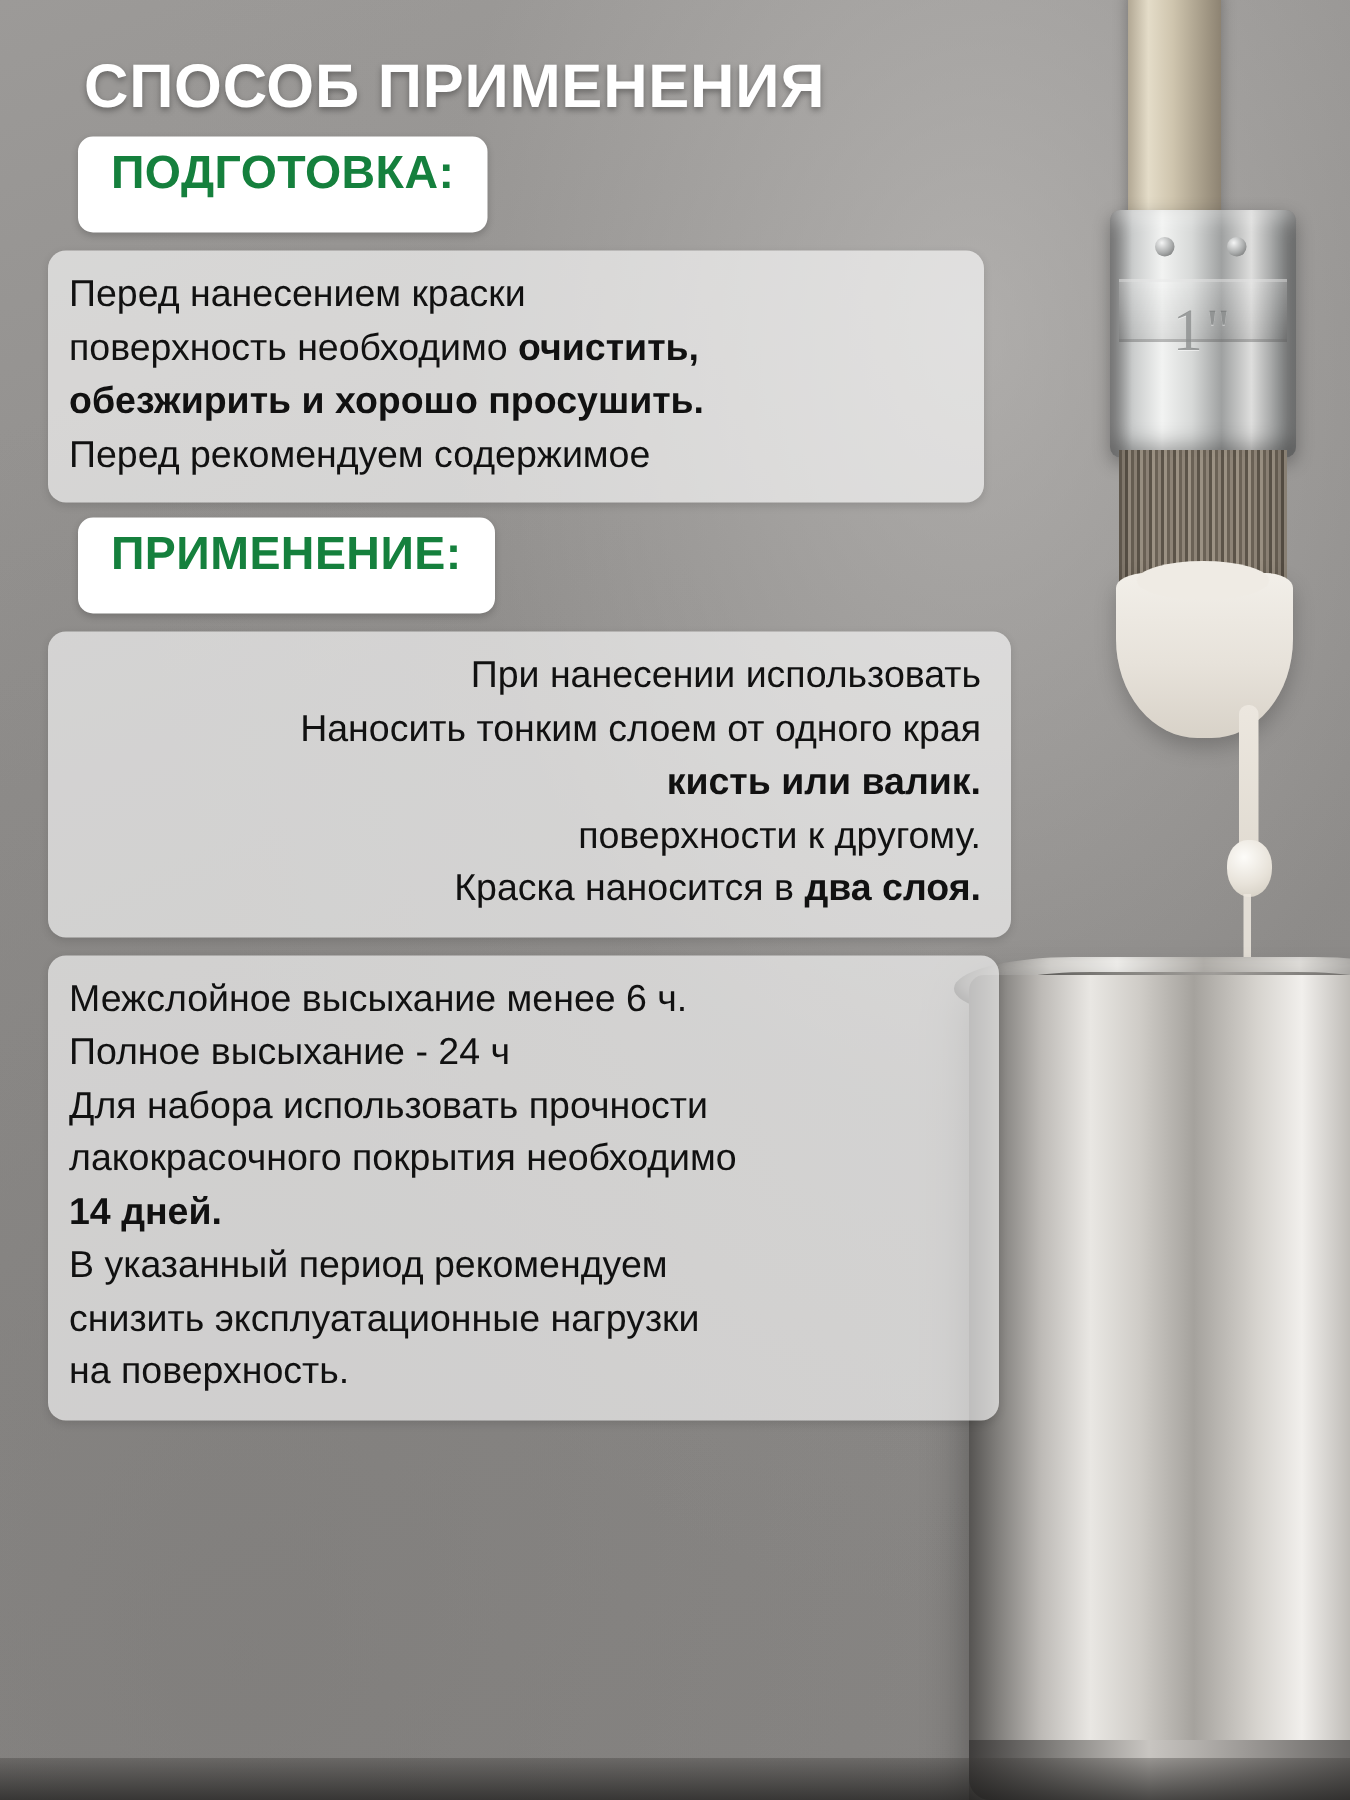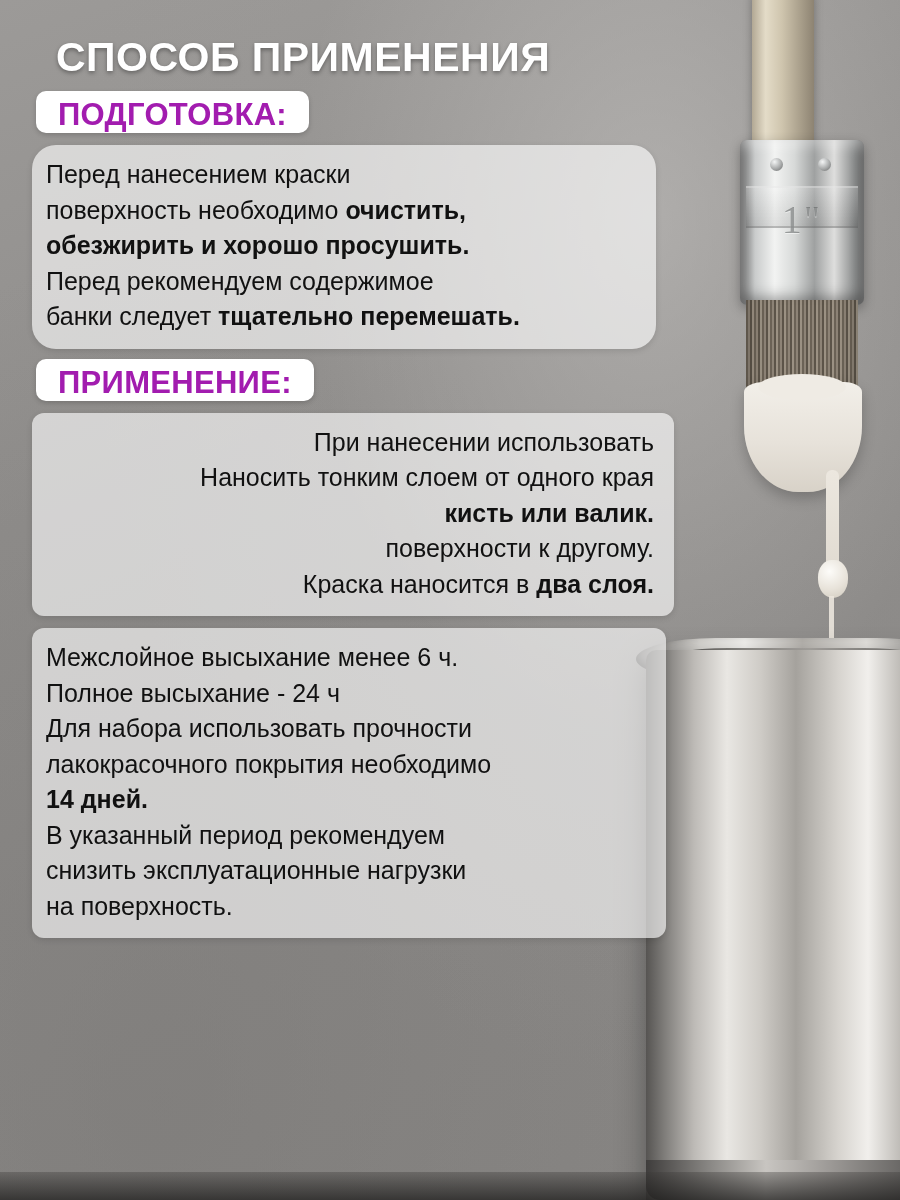--- a/index.html
+++ b/index.html
@@ -216,39 +216,39 @@
     text-shadow: 0 2px 4px rgba(0,0,0,0.35);
     white-space: nowrap;
   }
   .section {
     margin-top: 10px;
   }
   .section-heading {
     display: inline-block;
     background: #ffffff;
     border-radius: 10px;
-    padding: 6px 22px 0 22px;
-    margin-left: 36px;
+    padding: 6px 22px 22px 22px;
+    margin-left: 52px;
     font-size: 31px;
     font-weight: bold;
-    color: #a21caf;
+    color: #15803d;
     letter-spacing: 0.3px;
     box-shadow: 0 2px 5px rgba(0,0,0,0.18);
   }
   .section-body {
     margin: 12px 0 0 32px;
     background: rgba(255,255,255,0.62);
     border-radius: 12px;
     padding: 12px 20px 14px 14px;
     font-size: 25px;
     line-height: 1.42;
     color: #111111;
     box-shadow: 0 2px 6px rgba(0,0,0,0.12);
   }
-  .w-prep { width: 590px; border-radius: 24px; }
+  .w-prep { width: 590px; }
   .w-apply { width: 608px; text-align: right; }
   .w-dry { width: 600px; }
   .section-body p {
     margin: 0;
   }
   .section-body b {
     font-weight: bold;
   }
 </style>
 </head>
@@ -280,21 +280,20 @@
   <div class="content">
     <div class="title">СПОСОБ ПРИМЕНЕНИЯ</div>
 
     <div class="section">
       <div class="section-heading">ПОДГОТОВКА:</div>
       <div class="section-body w-prep">
           <p><span>Перед нанесением краски</span></p>
           <p><span>поверхность  необходимо </span><b>очистить,</b></p>
           <p><b>обезжирить  и  хорошо  просушить.</b></p>
           <p><span>Перед рекомендуем содержимое</span></p>
-          <p><span>банки следует </span><b>тщательно перемешать.</b></p>
         </div>
     </div>
 
     <div class="section">
       <div class="section-heading">ПРИМЕНЕНИЕ:</div>
       <div class="section-body w-apply">
           <p><span>При нанесении использовать</span></p>
           <p><span>Наносить тонким слоем от одного края</span></p>
           <p><b>кисть или валик.</b></p>
           <p><span>поверхности к другому.</span></p>

